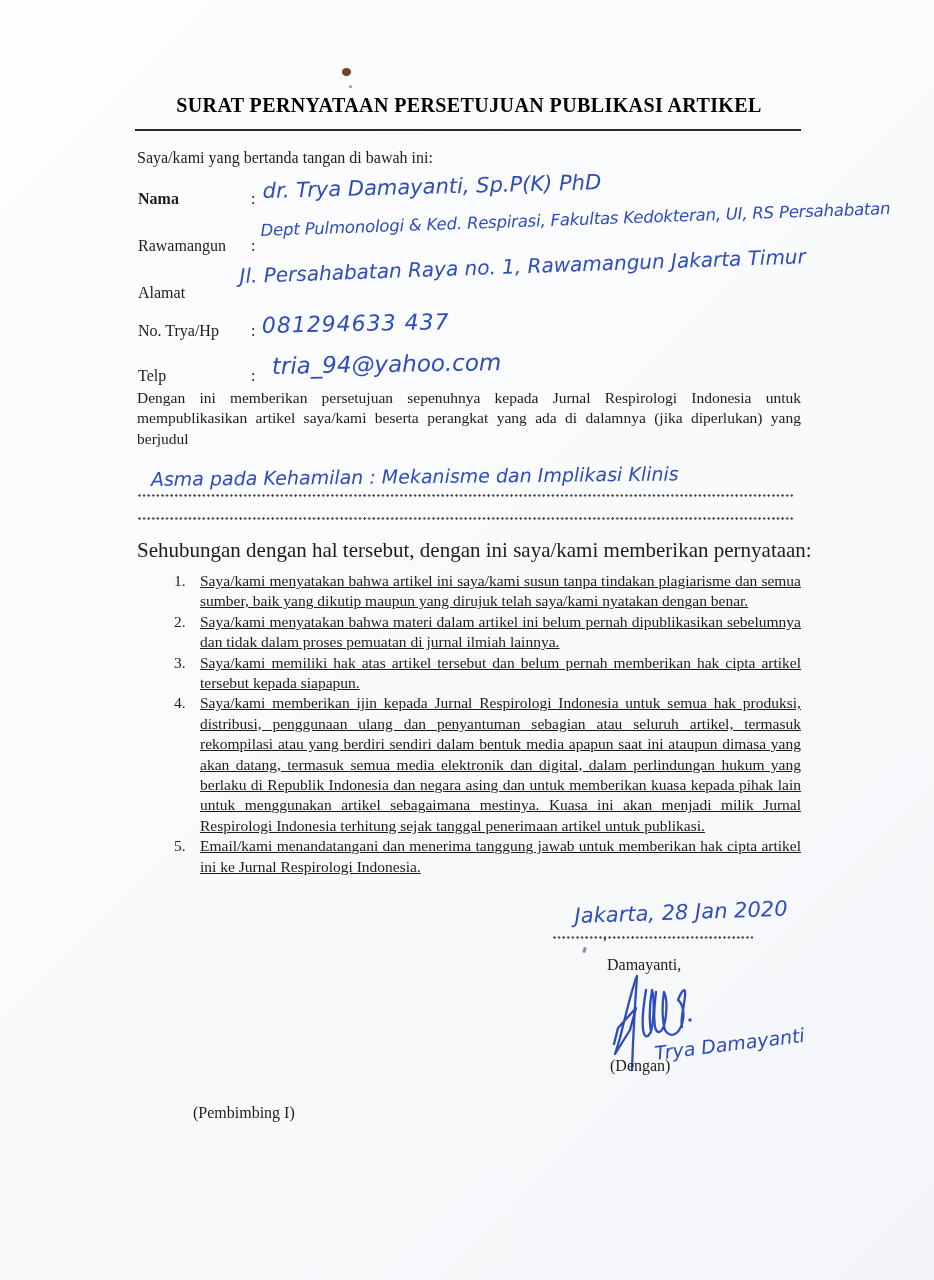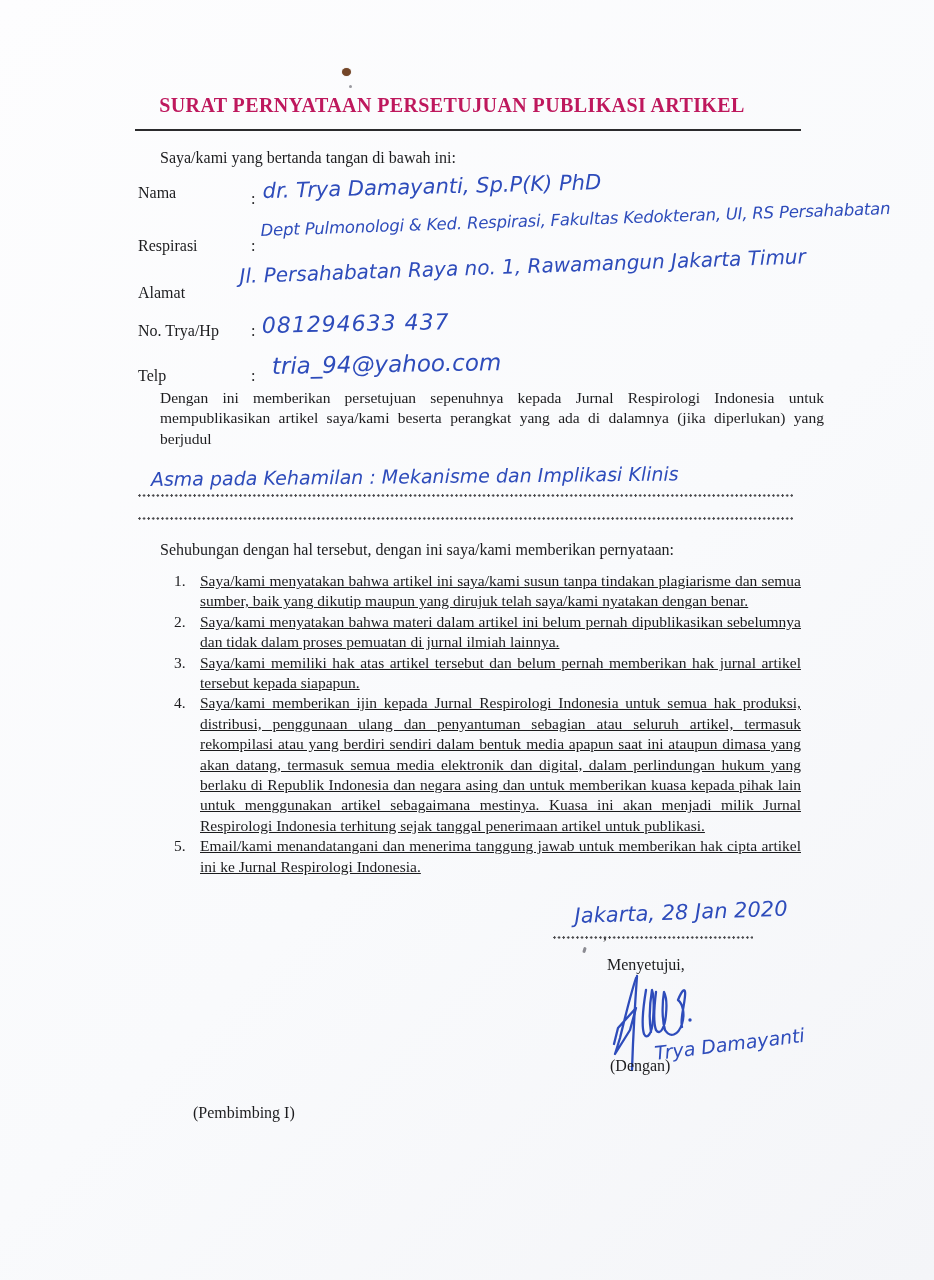--- a/index.html
+++ b/index.html
@@ -6,25 +6,25 @@
   body{
     width:934px;height:1280px;position:relative;overflow:hidden;
     background:linear-gradient(135deg,#fdfdfe 0%,#f9fafc 55%,#f4f5f8 100%);
     font-family:"Liberation Serif", serif;
     color:#1c1c1e;
   }
   .abs{position:absolute;}
   
   .printed{font-family:"Liberation Serif", serif;color:#1c1c1e;}
   .title{
-    font-size:20px;font-weight:bold;letter-spacing:0.4px;color:#be185d;
-    width:664px;left:120px;top:94px;text-align:center;white-space:nowrap;
+    font-size:20px;font-weight:bold;letter-spacing:0.4px;color:#000000;
+    width:664px;left:137px;top:94px;text-align:center;white-space:nowrap;
   }
   .rule{left:135px;top:129px;width:666px;height:2px;background:#2b2b2d;}
-  .body-text{font-size:15.5px;line-height:20.4px;margin-left:23px;}
+  .body-text{font-size:15.5px;line-height:20.4px;}
   .field-label{font-size:16px;white-space:nowrap;}
   .field-colon{font-size:16px;}
   
   .hand{
     font-family:"DejaVu Sans", cursive;
     color:#2e4cbb;font-style:italic;white-space:nowrap;
     transform-origin:left bottom;
   }
   .para{left:137px;top:388px;width:664px;text-align:justify;}
   .dotline{
@@ -45,24 +45,24 @@
 
 <div class="abs speck" style="left:342px;top:68px;width:9px;height:8px;background:#744628;box-shadow:0 0 1px #74462880;"></div>
 <div class="abs speck" style="left:349px;top:85px;width:3px;height:3px;background:#9a9aa0;"></div>
 <div class="abs speck" style="left:583px;top:947px;width:3px;height:6px;background:#8b8b92;border-radius:2px;transform:rotate(18deg);"></div>
 
 <div class="abs printed title">SURAT PERNYATAAN PERSETUJUAN PUBLIKASI ARTIKEL</div>
 <div class="abs rule"></div>
 
 <div class="abs printed body-text" style="left:137px;top:148px;font-size:16px;">Saya/kami yang bertanda tangan di bawah ini:</div>
 
-<div class="abs printed field-label" style="left:138px;top:184px;">Nama</div>
+<div class="abs printed field-label" style="left:138px;top:190px;font-weight:bold;">Nama</div>
 <div class="abs printed field-colon" style="left:251px;top:190px;">:</div>
 
-<div class="abs printed field-label" style="left:138px;top:237px;">Respirasi</div>
+<div class="abs printed field-label" style="left:138px;top:237px;">Rawamangun</div>
 <div class="abs printed field-colon" style="left:251px;top:237px;">:</div>
 
 <div class="abs printed field-label" style="left:138px;top:284px;text-align:right;">Alamat</div>
 
 <div class="abs printed field-label" style="left:138px;top:322px;">No. Trya/Hp</div>
 <div class="abs printed field-colon" style="left:251px;top:322px;">:</div>
 
 <div class="abs printed field-label" style="left:138px;top:367px;">Telp</div>
 <div class="abs printed field-colon" style="left:251px;top:367px;">:</div>
 
@@ -71,50 +71,50 @@
 <div class="abs hand" style="left:240px;top:264px;font-size:20px;transform:rotate(-2deg);">Jl. Persahabatan Raya no. 1, Rawamangun Jakarta Timur</div>
 <div class="abs hand" style="left:262px;top:313px;font-size:22px;letter-spacing:1px;transform:rotate(-1.2deg);">081294633 437</div>
 <div class="abs hand" style="left:272px;top:353px;font-size:23px;transform:rotate(-1deg);">tria_94@yahoo.com</div>
 
 <div class="abs printed body-text para">Dengan ini memberikan persetujuan sepenuhnya kepada Jurnal Respirologi Indonesia untuk mempublikasikan artikel saya/kami beserta perangkat yang ada di dalamnya (jika diperlukan) yang berjudul</div>
 
 <div class="abs hand" style="left:151px;top:468px;font-size:19px;transform:rotate(-0.6deg);">Asma pada Kehamilan : Mekanisme dan Implikasi Klinis</div>
 <div class="abs dotline" style="left:138px;top:494px;width:655px;"></div>
 <div class="abs dotline" style="left:138px;top:517px;width:655px;"></div>
 
-<div class="abs printed body-text" style="left:137px;top:540px;font-size:16px;">Sehubungan dengan hal tersebut, dengan ini saya/kami memberikan pernyataan:</div>
+<div class="abs printed body-text" style="left:137px;top:540px;font-size:21px;">Sehubungan dengan hal tersebut, dengan ini saya/kami memberikan pernyataan:</div>
 
 <div class="abs stmt-wrap">
   <div class="stmt printed">
     <span class="num">1.</span>
     <span class="txt">Saya/kami menyatakan bahwa artikel ini saya/kami susun tanpa tindakan plagiarisme dan semua sumber, baik yang dikutip maupun yang dirujuk telah saya/kami nyatakan dengan benar.</span>
   </div>
   <div class="stmt printed">
     <span class="num">2.</span>
     <span class="txt">Saya/kami menyatakan bahwa materi dalam artikel ini belum pernah dipublikasikan sebelumnya dan tidak dalam proses pemuatan di jurnal ilmiah lainnya.</span>
   </div>
   <div class="stmt printed">
     <span class="num">3.</span>
-    <span class="txt">Saya/kami memiliki hak atas artikel tersebut dan belum pernah memberikan hak jurnal artikel tersebut kepada siapapun.</span>
+    <span class="txt">Saya/kami memiliki hak atas artikel tersebut dan belum pernah memberikan hak cipta artikel tersebut kepada siapapun.</span>
   </div>
   <div class="stmt printed">
     <span class="num">4.</span>
     <span class="txt">Saya/kami memberikan ijin kepada Jurnal Respirologi Indonesia untuk semua hak produksi, distribusi, penggunaan ulang dan penyantuman sebagian atau seluruh artikel, termasuk rekompilasi atau yang berdiri sendiri dalam bentuk media apapun saat ini ataupun dimasa yang akan datang, termasuk semua media elektronik dan digital, dalam perlindungan hukum yang berlaku di Republik Indonesia dan negara asing dan untuk memberikan kuasa kepada pihak lain untuk menggunakan artikel sebagaimana mestinya. Kuasa ini akan menjadi milik Jurnal Respirologi Indonesia terhitung sejak tanggal penerimaan artikel untuk publikasi.</span>
   </div>
   <div class="stmt printed">
     <span class="num">5.</span>
     <span class="txt">Email/kami menandatangani dan menerima tanggung jawab untuk memberikan hak cipta artikel ini ke Jurnal Respirologi Indonesia.</span>
   </div>
 </div>
 
 <div class="abs hand" style="left:575px;top:904px;font-size:21px;transform:rotate(-2deg);">Jakarta, 28 Jan 2020</div>
 <div class="abs dotline" style="left:553px;top:936px;width:200px;"></div>
 <div class="abs printed" style="left:603px;top:927px;font-size:15px;">,</div>
 
-<div class="abs printed sig-label" style="left:607px;top:956px;">Menyetujui,</div>
+<div class="abs printed sig-label" style="left:607px;top:956px;">Damayanti,</div>
 
 <svg class="abs" style="left:606px;top:970px;" width="100" height="104" viewBox="0 0 100 104" fill="none" stroke="#2e4cbb" stroke-width="2.3" stroke-linecap="round" stroke-linejoin="round">
   <path d="M30,8 C24,26 18,52 14,68 L9,84 L24,60 L30,38 L12,58 L8,74"></path>
   <path d="M31,6 C29,34 27,68 26,100"></path>
   <path d="M40,20 C37,38 35,54 38,64 C41,70 46,64 47,50 C48,38 48,26 46,20 C44,32 43,50 45,62"></path>
   <path d="M50,22 C48,38 47,52 50,60 C54,66 59,58 60,44 C61,34 60,26 58,22 C56,34 56,50 59,60"></path>
   <path d="M59,60 C64,68 72,66 76,54 C79,44 77,34 72,30 C76,20 80,16 79,26 C78,38 74,50 76,57"></path>
   <circle cx="84" cy="50" r="1.7" fill="#2e4cbb" stroke="none"></circle>
 </svg>
 

